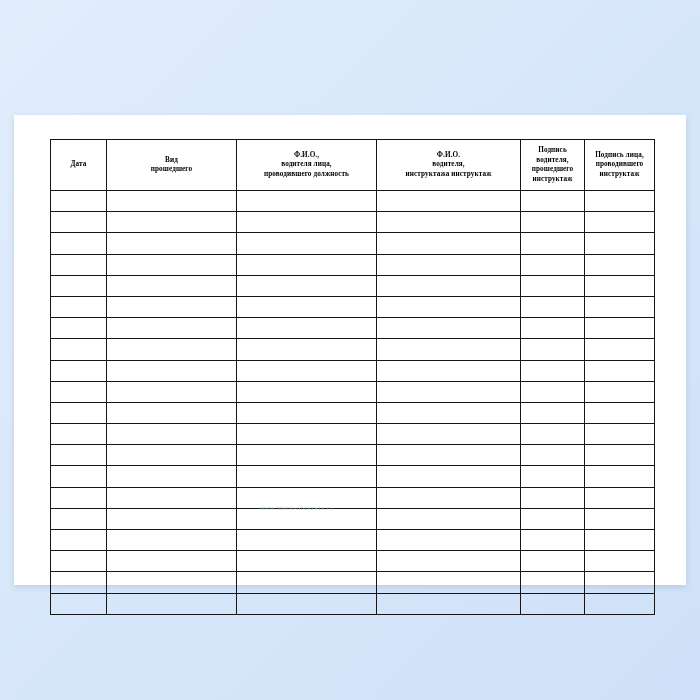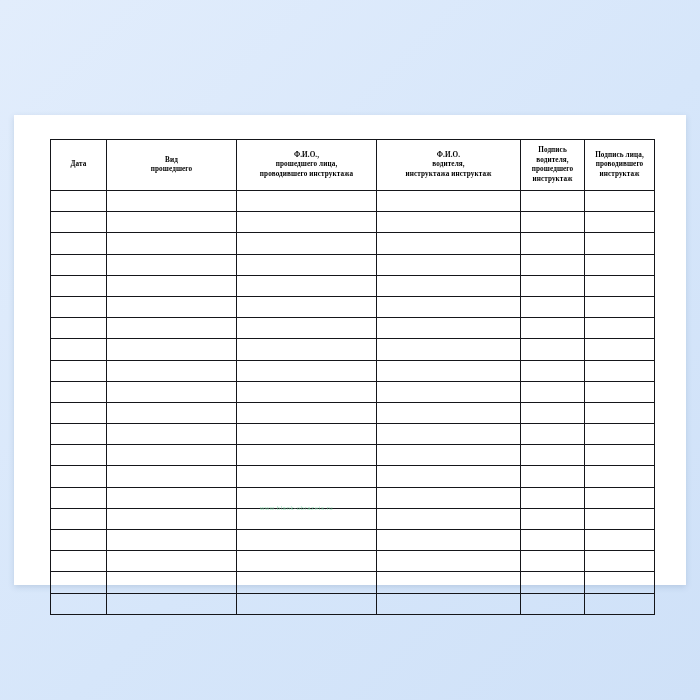--- a/index.html
+++ b/index.html
@@ -103,22 +103,22 @@
           <tr>
             <th>
               <span class="hdr-line">Дата</span>
             </th>
             <th>
               <span class="hdr-line">Вид</span>
               <span class="hdr-line">прошедшего</span>
             </th>
             <th>
               <span class="hdr-line">Ф.И.О.,</span>
-              <span class="hdr-line">прошедшего лица,</span>
-              <span class="hdr-line">проводившего инструктажа</span>
+              <span class="hdr-line">водителя лица,</span>
+              <span class="hdr-line">проводившего должность</span>
             </th>
             <th>
               <span class="hdr-line">Ф.И.О.</span>
               <span class="hdr-line">водителя,</span>
               <span class="hdr-line">инструктажа инструктаж</span>
             </th>
             <th>
               <span class="hdr-line">Подпись</span>
               <span class="hdr-line">водителя,</span>
               <span class="hdr-line">прошедшего</span>

